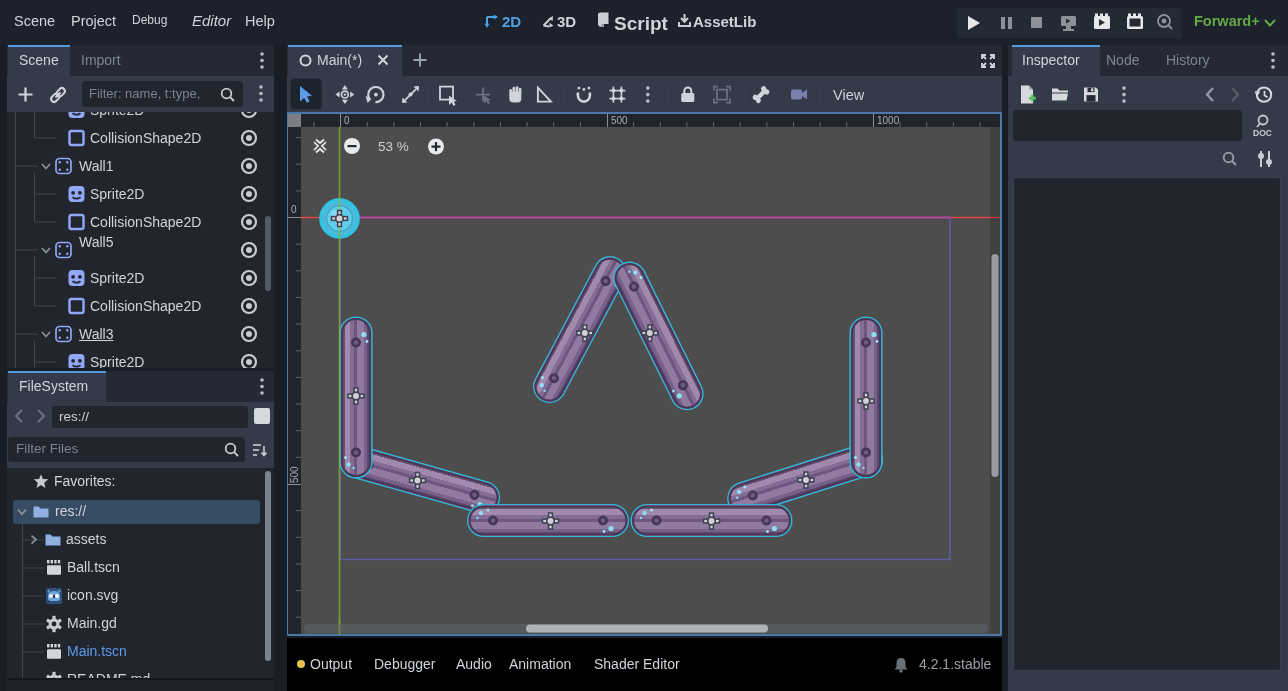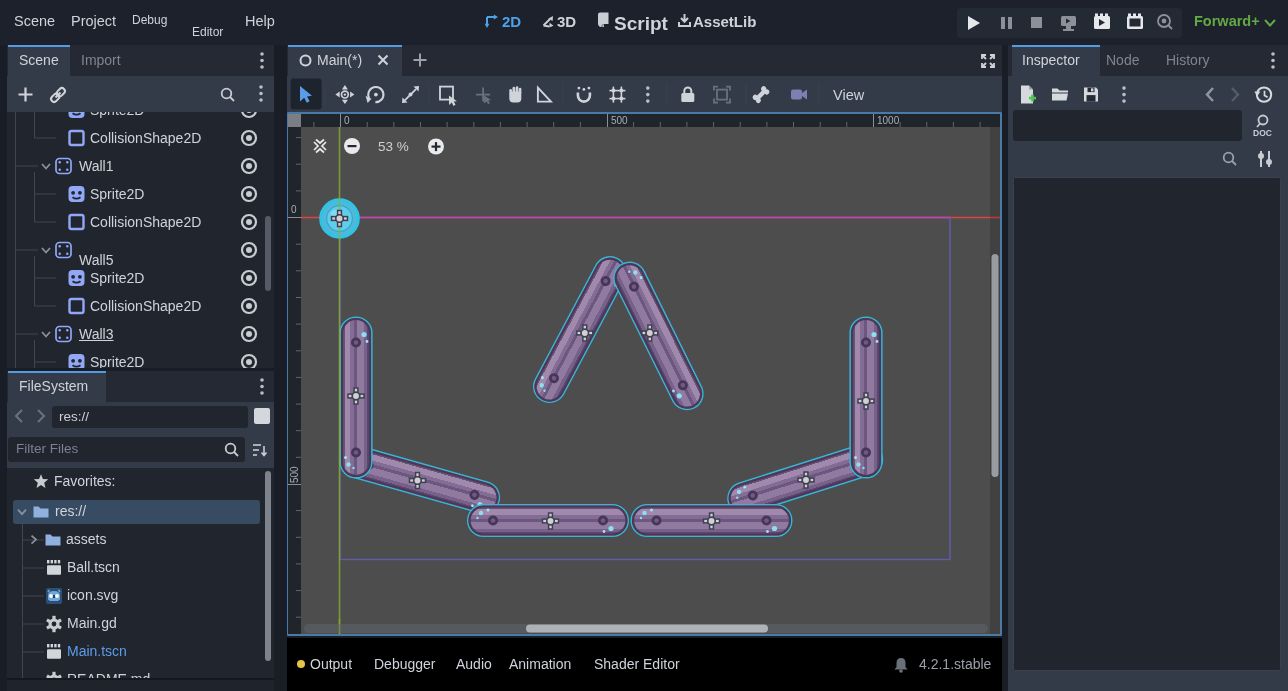--- a/index.html
+++ b/index.html
@@ -13,21 +13,21 @@
   .darkbg{background:#21252e;}
   .activetab{background:#343b48;border-top:2px solid #569ae0;}
 </style></head>
 <body>
 <div id="root">
 
   <div class="abs" style="left:0;top:0;width:1288px;height:45px;background:#1d212b;">
     <div class="abs txt" style="left:14px;top:13px;font-size:14.5px;">Scene</div>
     <div class="abs txt" style="left:71px;top:13px;font-size:14.5px;">Project</div>
     <div class="abs txt" style="left:132px;top:13px;font-size:12px;">Debug</div>
-    <div class="abs txt" style="left:192px;top:25px;font-size:12px;">Editor</div>
+    <div class="abs txt" style="left:192px;top:12px;font-size:15px;font-style:italic;">Editor</div>
     <div class="abs txt" style="left:245px;top:13px;font-size:14.5px;">Help</div>
 
     <svg class="abs" style="left:483px;top:13px;" width="17" height="17">
         <g stroke="#4ba3e8" stroke-width="2" fill="#4ba3e8">
           <path d="M4,4 L4,11 M4,4 L11,4" fill="none"></path>
           <path d="M4,15 L1.6,10.8 L6.4,10.8 Z" stroke="none"></path>
           <path d="M15,4 L10.8,1.6 L10.8,6.4 Z" stroke="none"></path>
         </g>
       </svg>
     <div class="abs" style="left:502px;top:13px;color:#4da1e8;font-size:15px;font-weight:bold;">2D</div>
@@ -104,20 +104,23 @@
   <svg class="abs" style="left:17px;top:86px;" width="17" height="17">
       <path d="M8.5,1.5 L8.5,15.5 M1.5,8.5 L15.5,8.5" stroke="#d0d4da" stroke-width="2.2"></path>
     </svg>
   <svg class="abs" style="left:48px;top:85px;" width="20" height="20">
       <g transform="translate(10,10) rotate(45)" fill="none" stroke="#d0d4da" stroke-width="2">
         <rect x="-3" y="-8.5" width="6" height="9" rx="3"></rect>
         <rect x="-3" y="-0.5" width="6" height="9" rx="3"></rect>
         <line x1="0" y1="-3.5" x2="0" y2="3.5"></line>
       </g>
     </svg>
+  <div class="abs" style="left:82px;top:81px;width:161px;height:26px;background:#21252e;border-radius:4px;">
+     <span style="position:absolute;left:7px;top:5px;color:#7b8290;font-size:13px;white-space:nowrap;">Filter: name, t:type,</span>
+  </div>
   <svg class="abs" style="left:220px;top:87px;" width="16" height="16">
       <g fill="none" stroke="#c8ccd2" stroke-width="1.8">
         <circle cx="6.5" cy="6.5" r="4.8"></circle>
         <line x1="10" y1="10" x2="14" y2="14"></line>
       </g>
     </svg>
   <svg class="abs" style="left:258px;top:84px;" width="6" height="20">
       <g fill="#b9bec6">
         <circle cx="3" cy="3" r="1.8"></circle>
         <circle cx="3" cy="9.5" r="1.8"></circle>
@@ -238,21 +241,21 @@
             <circle r="3" fill="#c8ccd2"></circle>
           </g>
         </g>
     </svg>
 
     <div class="abs txt" style="left:90px;top:-10px;">Sprite2D</div>
     <div class="abs txt" style="left:90px;top:18px;">CollisionShape2D</div>
     <div class="abs txt" style="left:79px;top:46px;">Wall1</div>
     <div class="abs txt" style="left:90px;top:74px;">Sprite2D</div>
     <div class="abs txt" style="left:90px;top:102px;">CollisionShape2D</div>
-    <div class="abs txt" style="left:79px;top:140px;">Wall5</div>
+    <div class="abs txt" style="left:79px;top:122px;">Wall5</div>
     <div class="abs txt" style="left:90px;top:158px;">Sprite2D</div>
     <div class="abs txt" style="left:90px;top:186px;">CollisionShape2D</div>
     <div class="abs txt" style="left:79px;top:214px;text-decoration:underline;">Wall3</div>
     <div class="abs txt" style="left:90px;top:242px;">Sprite2D</div>
   </div>
 
   <div class="abs" style="left:265px;top:216px;width:6px;height:75px;background:#555b66;border-radius:3px;"></div>
 
   <div class="abs tabbar" style="left:0;top:371px;width:281px;height:31px;"></div>
   <div class="abs activetab" style="left:8px;top:371px;width:98px;height:29px;"></div>

